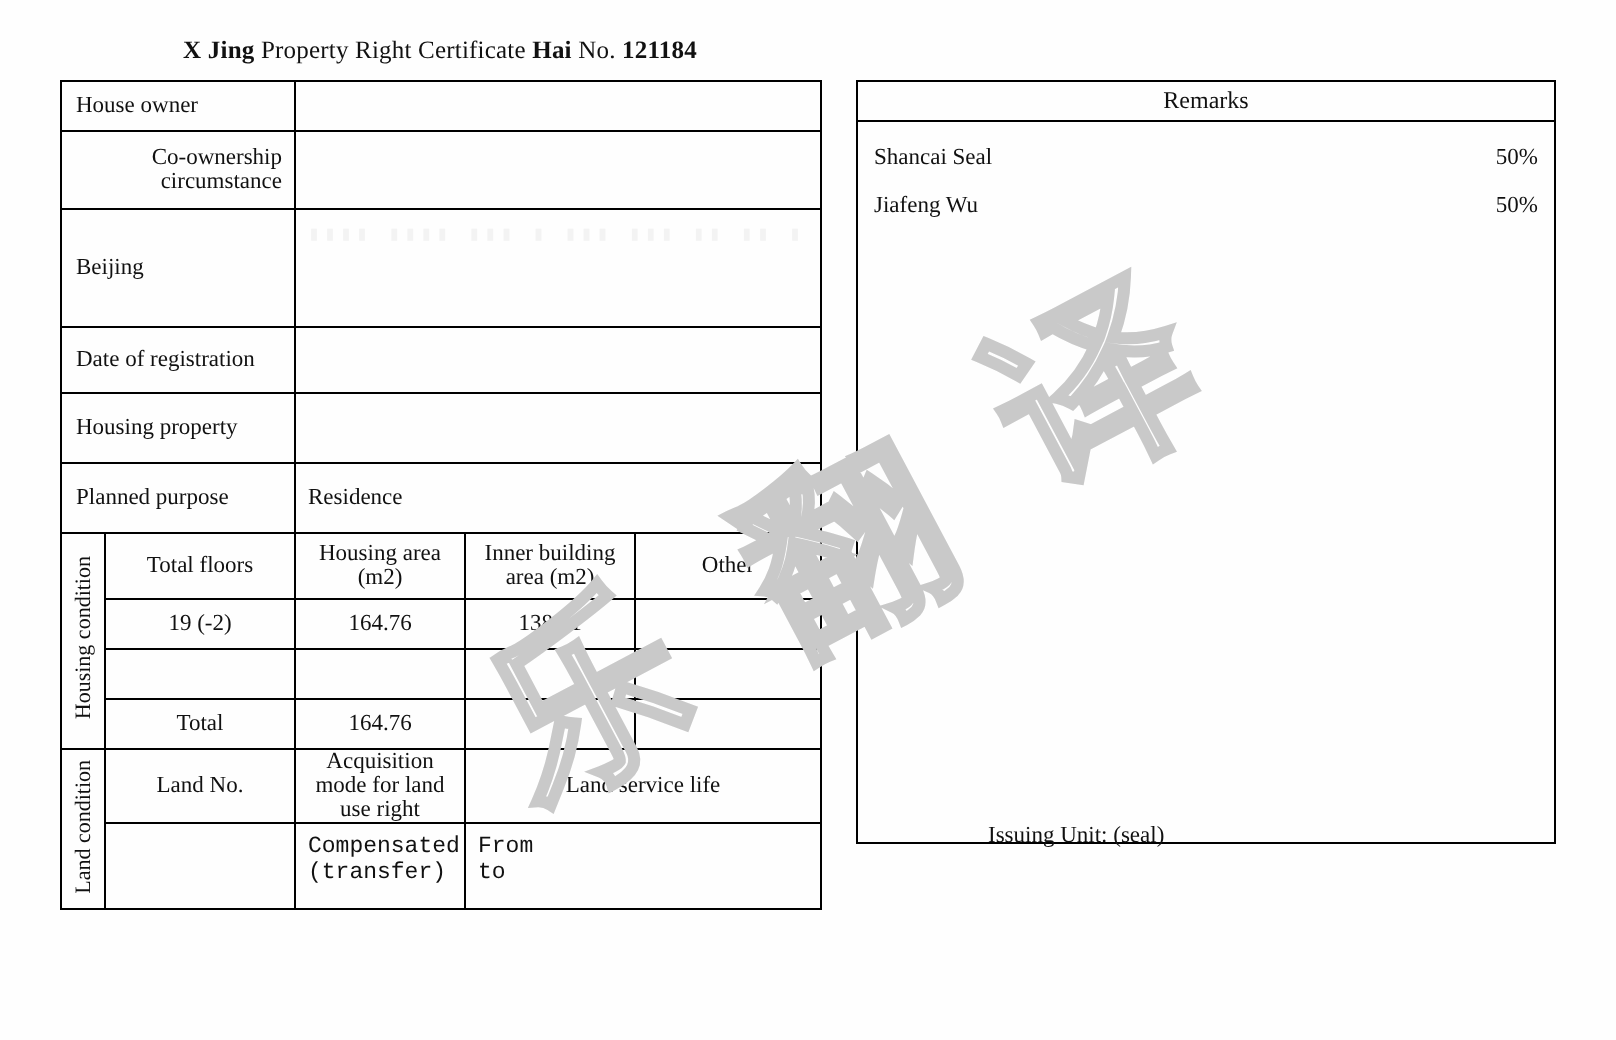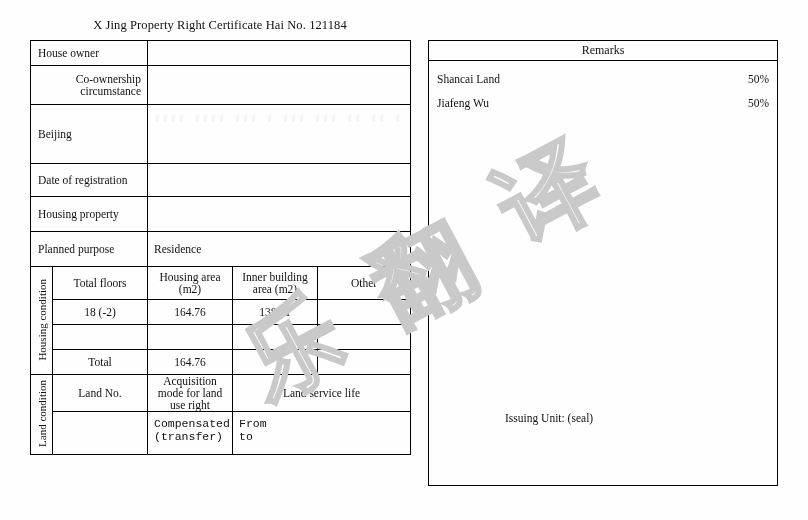--- a/index.html
+++ b/index.html
@@ -47,21 +47,21 @@
     position: absolute;
     left: 30px;
     top: 18px;
     width: 380px;
     text-align: center;
     font-size: 12.5px;
     letter-spacing: 0.1px;
     white-space: nowrap;
     z-index: 3;
   }
-  #doc-title .b { font-weight: 400; margin-top: 11px; }
+  #doc-title .b { font-weight: 700; margin-top: 11px; }
 
   
   .tbl {
     position: absolute;
     border-collapse: collapse;
     table-layout: fixed;
     z-index: 3;
     background: transparent;
     padding-left: 26px;
   }
@@ -103,21 +103,21 @@
     font-size: 10px;
     letter-spacing: 2px;
     display: block;
     padding-top: 2px;
   }
   #rm-wrap {
     position: absolute;
     left: 428px;
     top: 40px;
     width: 350px;
-    height: 446px;
+    height: 382px;
     border: 1px solid #000;
     box-sizing: border-box;
     z-index: 3;
   }
   #rm-title {
     text-align: center;
     font-size: 12px;
     padding: 2px 0 2px;
     border-bottom: 1px solid #000;
   }
@@ -128,21 +128,21 @@
   }
   .rm-c1 { width: 110px; flex: 0 0 110px; text-align: left; }
   .rm-c2 { flex: 1 1 auto; text-align: center; }
   .rm-c3 { width: 52px; flex: 0 0 52px; text-align: right; }
   .rm-hdr { padding-top: 5px; }
   .rm-data { padding-top: 12px; }
 
   
   #issuing {
     position: absolute;
-    left: 505px;
+    left: 494px;
     top: 410px;
     width: 278px;
     font-size: 11.5px;
     line-height: 1.45;
     text-align: justify;
     text-justify: inter-word;
     z-index: 3;
   }
   #issuing .line1 { text-align: left; }
 </style>
@@ -200,21 +200,21 @@
       <tr>
         <td class="vcell" rowspan="4">
           <span class="vert">Housing condition</span>
         </td>
         <td class="ctr" style="height:32px;">Total floors</td>
         <td class="ctr">Housing area (m2)</td>
         <td class="ctr">Inner building area (m2)</td>
         <td class="ctr">Other</td>
       </tr>
       <tr>
-        <td class="ctr" style="height:24px;">18 (-2)</td>
+        <td class="ctr" style="height:24px;">19 (-2)</td>
         <td class="ctr">164.76</td>
         <td class="ctr">138.41</td>
         <td class="ctr"></td>
       </tr>
       <tr>
         <td class="ctr" style="height:24px;"></td>
         <td class="ctr"></td>
         <td class="ctr"></td>
         <td class="ctr"></td>
       </tr>
@@ -245,21 +245,21 @@
         </td>
       </tr>
     </tbody>
   </table>
 
   <div id="rm-wrap">
     <div id="rm-title">Remarks</div>
 
 
     <div class="rm-row rm-data">
-      <div class="rm-c1">Shancai Land</div>
+      <div class="rm-c1">Shancai Seal</div>
       <div class="rm-c2"></div>
       <div class="rm-c3">50%</div>
     </div>
 
     <div class="rm-row rm-data">
       <div class="rm-c1">Jiafeng Wu</div>
       <div class="rm-c2"></div>
       <div class="rm-c3">50%</div>
     </div>
   </div>

